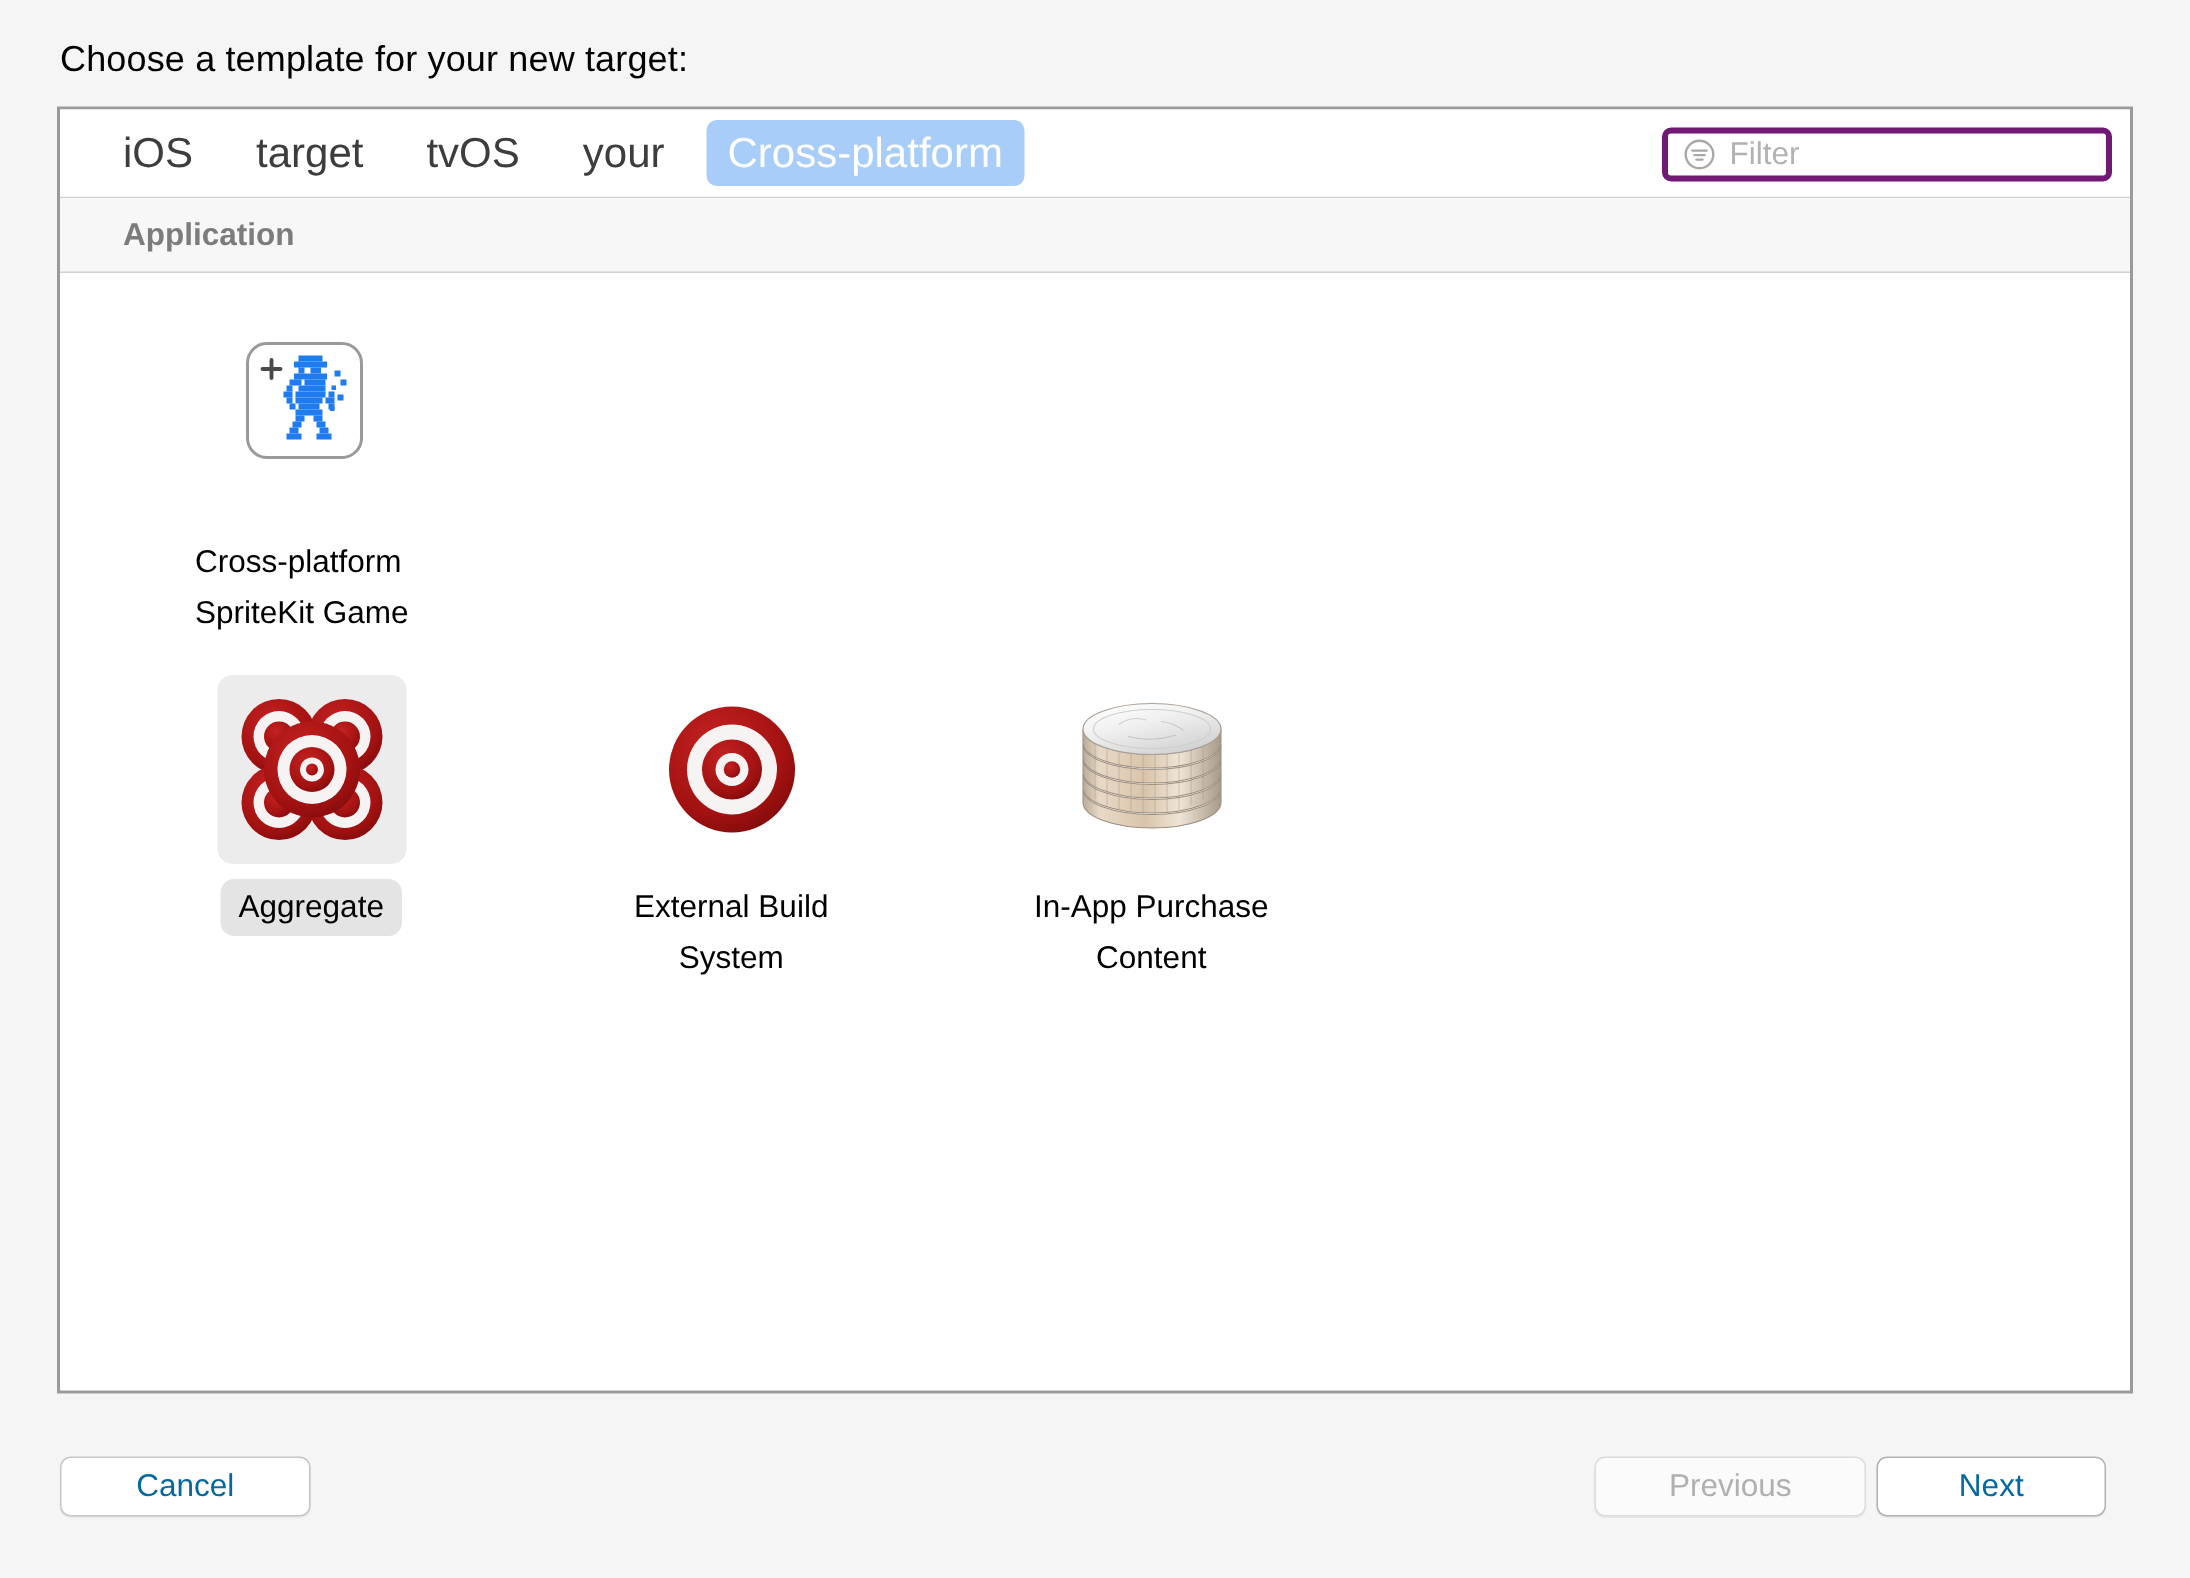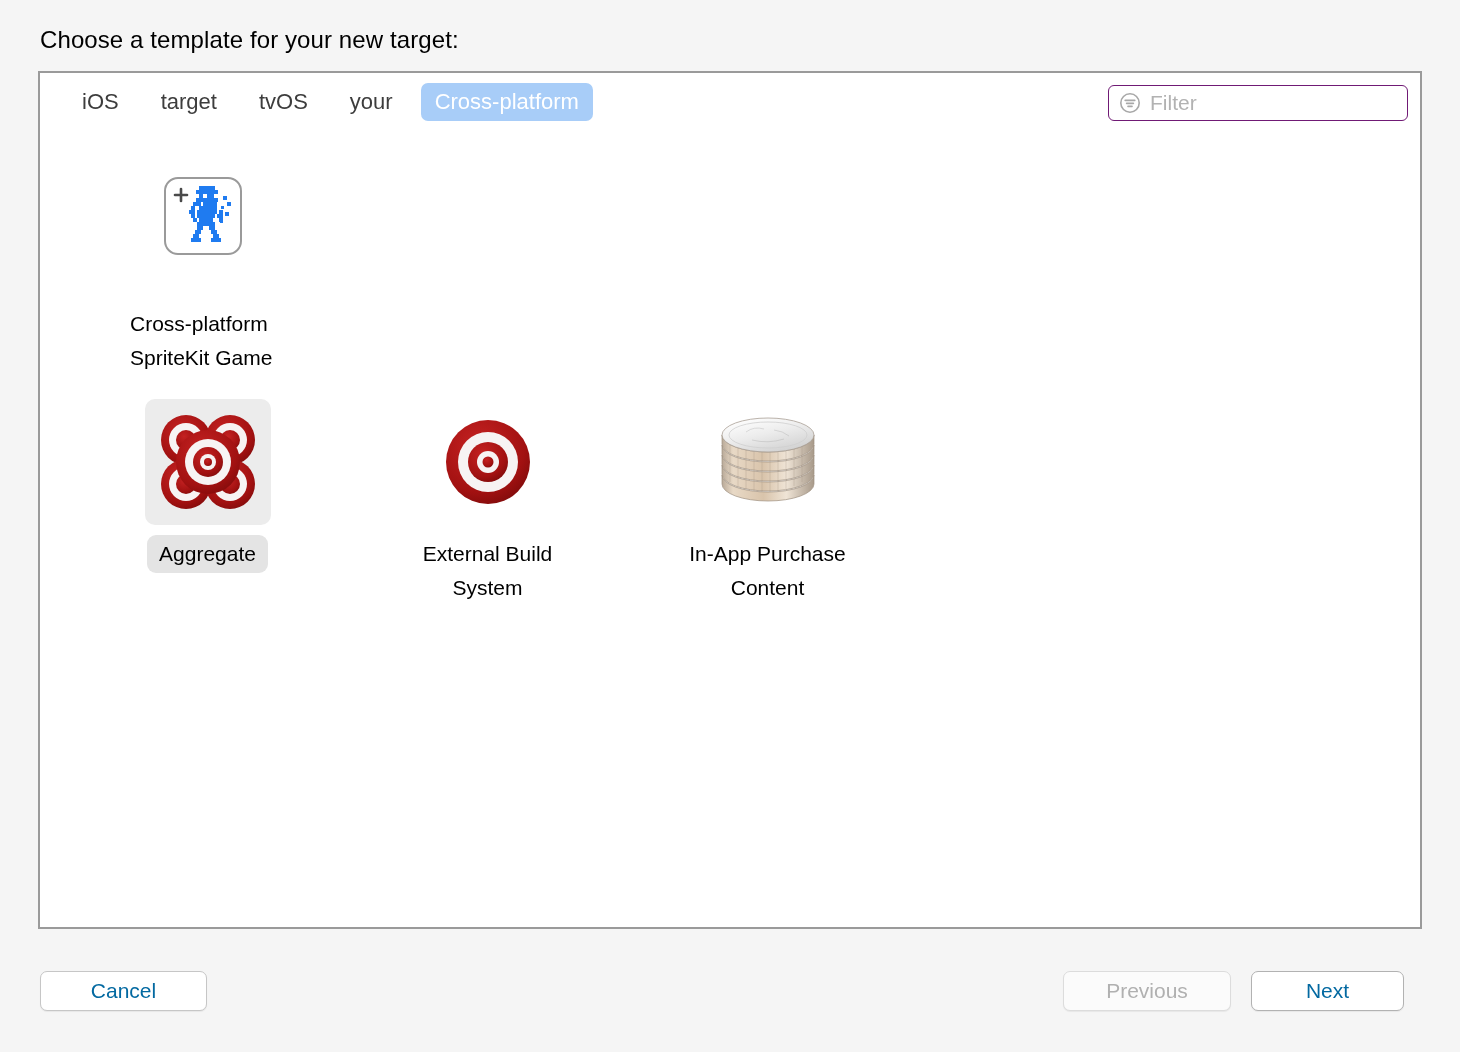--- a/index.html
+++ b/index.html
@@ -43,41 +43,41 @@
   
   .tabbar {
     position: relative;
     height: 58px;
     background: #ffffff;
     display: flex;
     align-items: center;
     padding-left: 28px;
   }
   .tab {
-    font-size: 22px;
+    font-size: 28px;
     color: #3d3d3d;
     padding: 6px 14px;
     border-radius: 7px;
     margin-right: 14px;
     white-space: nowrap;
     cursor: default;
   }
   .tab.selected {
     background: #a8cdf8;
     color: #ffffff;
   }
 
   
   .filter-field {
     position: absolute;
     right: 12px;
     top: 12px;
     width: 300px;
     height: 36px;
-    border: 1px solid #701a75;
+    border: 4px solid #701a75;
     border-radius: 6px;
     background: #ffffff;
     display: flex;
     align-items: center;
     padding-left: 10px;
   }
   .filter-icon {
     width: 22px; height: 22px;
     flex: 0 0 22px;
     margin-right: 9px;
@@ -156,21 +156,21 @@
     box-shadow: 0 1px 1px rgba(0,0,0,0.06);
     font-size: 21px;
     color: #0369a1;
     display: flex;
     align-items: center;
     justify-content: center;
     cursor: default;
   }
   .btn.cancel { left: 40px;  top: 971px; width: 167px; }
   .btn.previous {
-    left: 1063px; top: 971px; width: 168px;
+    left: 1063px; top: 971px; width: 181px;
     color: #b0b0b0;
     background: #fbfbfb;
     border-color: #dcdcdc;
   }
   .btn.next {
     left: 1251px; top: 971px; width: 153px;
     border-color: #b2b2b2;
   }
 </style>
 </head>
@@ -195,20 +195,21 @@
             <circle cx="11" cy="11" r="9.2" fill="none" stroke="#a8a8a8" stroke-width="1.6"></circle>
             <line x1="6.2" y1="8.4" x2="15.8" y2="8.4" stroke="#a8a8a8" stroke-width="1.6" stroke-linecap="round"></line>
             <line x1="7.6" y1="11.4" x2="14.4" y2="11.4" stroke="#a8a8a8" stroke-width="1.6" stroke-linecap="round"></line>
             <line x1="9.0" y1="14.4" x2="13.0" y2="14.4" stroke="#a8a8a8" stroke-width="1.6" stroke-linecap="round"></line>
           </svg>
         </span>
         <span class="filter-placeholder">Filter</span>
       </div>
     </div>
 
+    <div class="section-header">Application</div>
 
     <div class="grid app-grid">
       <div class="tile app-tile">
         <div class="thumb-wrap">
           <svg width="80" height="80" viewBox="0 0 80 80">
             <rect x="2" y="2" width="76" height="76" rx="13" ry="13" fill="#ffffff" stroke="#9a9a9a" stroke-width="2"></rect>
             <g stroke="#4a4a4a" stroke-width="2.6" stroke-linecap="round">
               <line x1="12" y1="19" x2="24" y2="19"></line>
               <line x1="18" y1="13" x2="18" y2="25"></line>
             </g>

